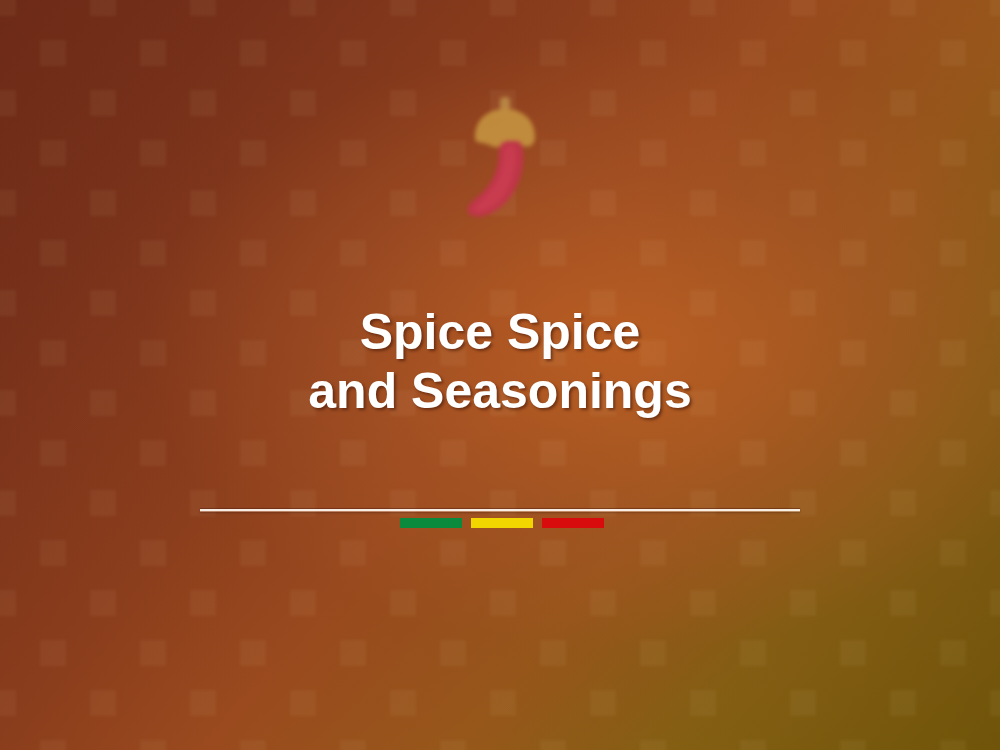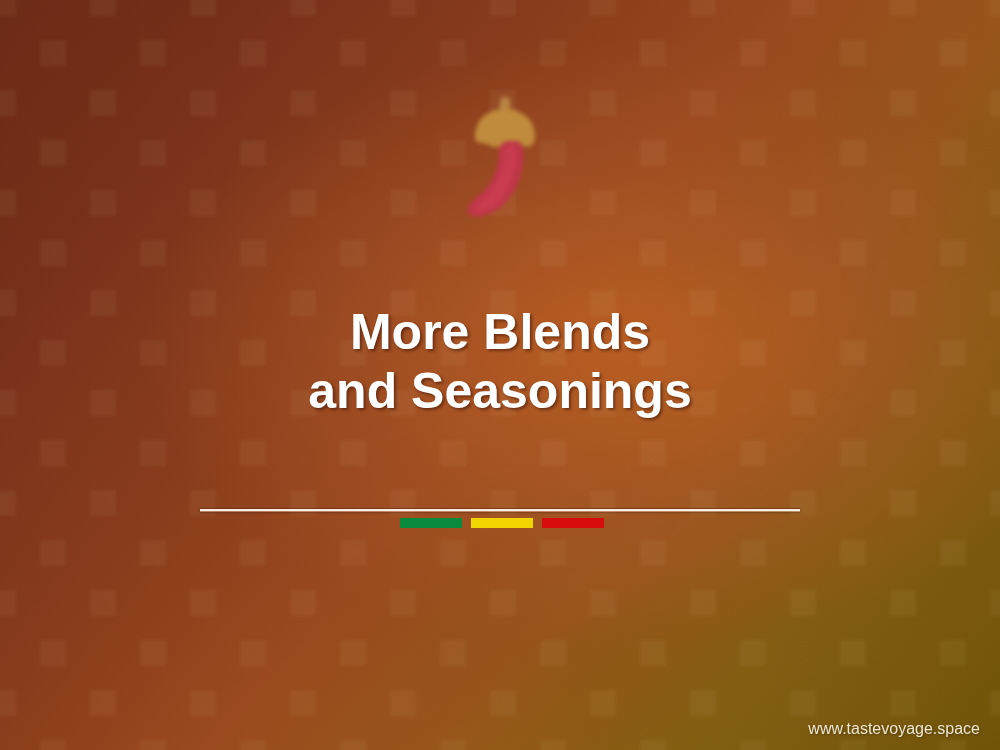--- a/index.html
+++ b/index.html
@@ -298,27 +298,26 @@
       <div class="pt" style="left: 1000px; top: 800px; width: 26px; height: 26px;"></div>
     </div>
 
   <svg id="pepper" viewBox="0 0 100 125">
     <rect x="45" y="2" width="10" height="22" rx="4" fill="#bb8a46"></rect>
     <path d="M20 42 C20 22 36 14 50 14 C64 14 80 22 80 42 C80 50 74 54 66 50 C60 47 54 47 50 50 C46 53 40 53 34 50 C26 46 20 50 20 42 Z" fill="#c4913f"></path>
     <path d="M66 48 C72 66 66 92 50 108 C38 120 24 124 16 120 C10 117 12 110 20 104 C36 92 44 76 44 56 C44 50 48 46 54 46 C60 46 64 46 66 48 Z" fill="#c2344c"></path>
     <path d="M60 52 C64 70 58 92 44 106 C36 114 27 118 21 117 C17 116 18 112 24 107 C39 95 48 78 49 58 C49 53 52 50 56 50 C58 50 59 51 60 52 Z" fill="#cd3a52"></path>
   </svg>
 
-  <div id="title">More Blends
+  <div id="title">Spice Spice
 and Seasonings</div>
 
 
   <div id="divider"></div>
 
   <div id="accents">
     <div class="accent-bar" style="background: rgb(10, 138, 60);"></div>
     <div class="accent-bar" style="background: rgb(242, 214, 0);"></div>
     <div class="accent-bar" style="background: rgb(216, 12, 12);"></div>
   </div>
 
-  <div id="footer">www.tastevoyage.space</div>
 
 </div>
 
 </body></html>

